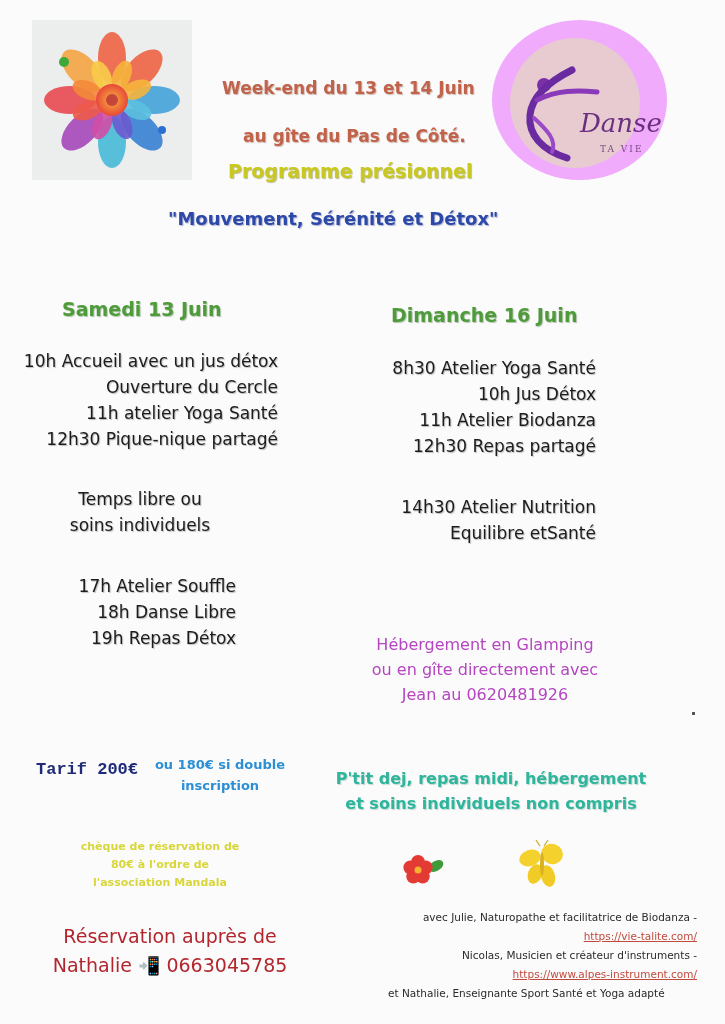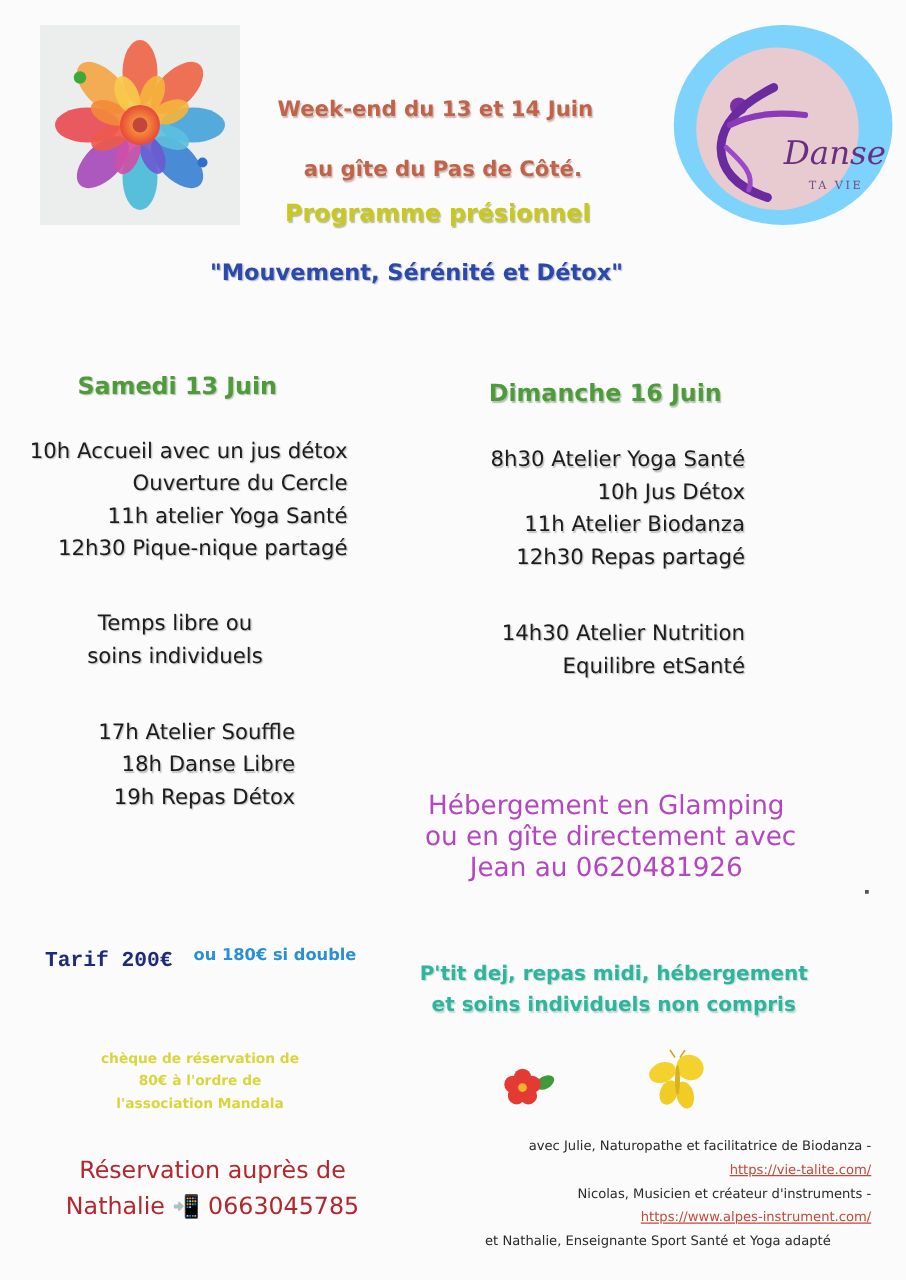--- a/index.html
+++ b/index.html
@@ -4,34 +4,34 @@
 <style>
   * { box-sizing: border-box; margin: 0; padding: 0; }
   html, body { width: 725px; height: 1024px; background: #fbfbfb; overflow: hidden; }
   body { position: relative; font-family: "DejaVu Sans", "Liberation Sans", sans-serif; color: #222; }
   .abs { position: absolute; }
   .t { white-space: nowrap; }
 
   
   #mandala { left: 32px; top: 20px; width: 160px; height: 160px; background: #eceded; overflow: hidden; }
   
-  #danse-wrap { left: 539px; top: 20px; width: 175px; height: 160px; background: #7dd3fc; border-radius: 50%; }
+  #danse-wrap { left: 492px; top: 20px; width: 175px; height: 160px; background: #f0abfc; border-radius: 50%; }
   #danse-circle { left: 18px; top: 18px; width: 130px; height: 130px; border-radius: 50%; background: #e7cbd0; }
 
   .header-line { color: #c0634a; font-weight: bold; font-size: 17px; text-shadow: 1px 1px 1px rgba(120,60,40,0.35); }
   .prog { color: #c8c820; font-weight: bold; font-size: 19px; text-shadow: 1px 1px 1px rgba(110,110,20,0.45); }
   .theme { color: #2c48a8; font-weight: bold; font-size: 18px; text-shadow: 1px 1px 1px rgba(30,40,120,0.35); }
 
   .day-title { color: #4f9b3b; font-weight: bold; font-size: 19px; text-shadow: 1px 1px 1px rgba(40,90,30,0.35); }
   .sched { font-size: 17px; color: #1c1c1c; line-height: 26px; text-shadow: 1px 1px 1px rgba(0,0,0,0.25); }
   .sched div { white-space: nowrap; }
   .right-align { text-align: right; }
   .center-align { text-align: center; }
 
-  .glamping { color: #b446c0; font-size: 21px; line-height: 25px; text-align: center; }
+  .glamping { color: #b446c0; font-size: 16px; line-height: 25px; text-align: center; }
   .tarif { color: #1f2b78; font-size: 17px; font-weight: bold; font-family: Liberation Mono, monospace; }
   .tarif-alt { color: #2a8fd6; font-size: 13px; font-weight: bold; line-height: 21px; text-align: center; }
   .not-incl { color: #2fb59c; font-size: 16px; line-height: 25px; font-weight: bold; text-align: center; text-shadow: 1px 1px 1px rgba(30,110,90,0.25); }
   .cheque { color: #d8d63a; font-size: 11px; line-height: 18px; text-align: center; font-weight: bold; }
   .resa { color: #b3262e; font-size: 19px; line-height: 29px; text-align: center; }
   .avec { font-size: 10.5px; line-height: 19px; color: #2a2a2a; text-align: right; }
   .avec a { color: #c14a3e; text-decoration: underline; }
 </style>
 </head>
 <body>
@@ -123,20 +123,21 @@
 <div class="abs glamping" style="left:340px;top:632px;width:290px;">
   <div class="t">Hébergement en Glamping</div>
   <div class="t">ou en gîte directement avec</div>
   <div class="t">Jean au 0620481926</div>
 </div>
 <div class="abs" style="left:692px;top:712px;width:3px;height:3px;background:#555;"></div>
 
 <div class="abs tarif t" style="left:36px;top:760px;">Tarif 200€</div>
 <div class="abs tarif-alt" style="left:148px;top:754px;width:144px;">
   <div class="t">ou 180€ si double</div>
+  <div class="t">inscription</div>
 </div>
 
 <div class="abs not-incl" style="left:326px;top:766px;width:330px;">
   <div class="t">P'tit dej, repas midi, hébergement</div>
   <div class="t">et soins  individuels non compris</div>
 </div>
 
 <div class="abs cheque" style="left:60px;top:838px;width:200px;">
   <div class="t">chèque de réservation de</div>
   <div class="t">80€ à l'ordre de</div>

